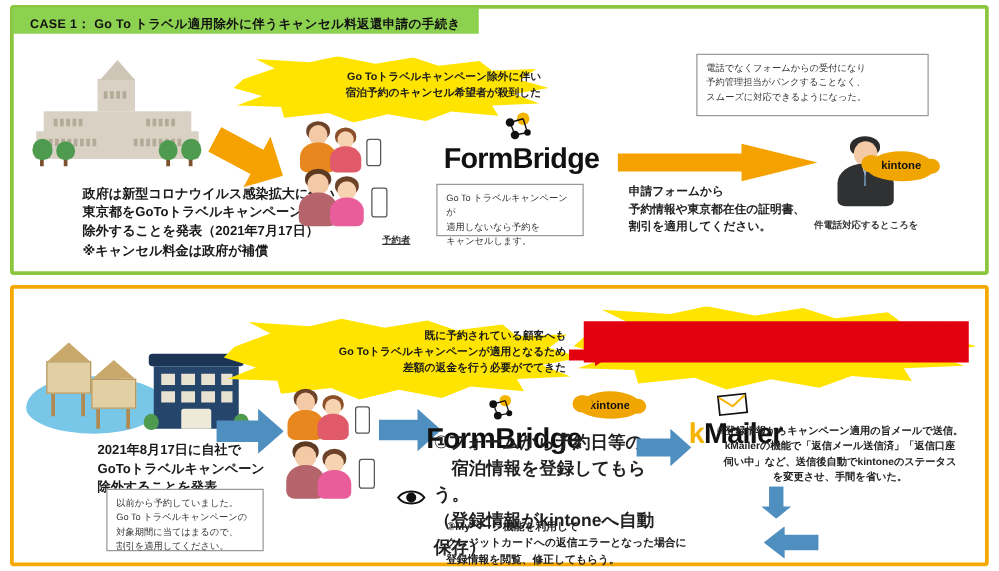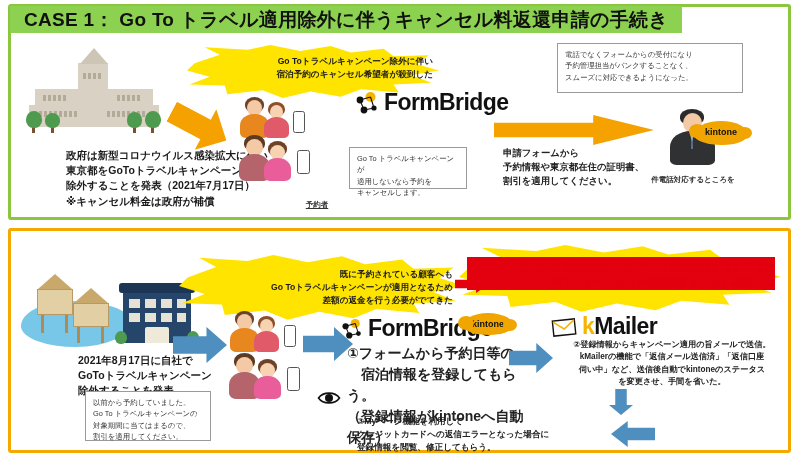--- a/index.html
+++ b/index.html
@@ -4,22 +4,22 @@
 <style>
   html,body{margin:0;padding:0;background:#fff;}
   body{width:799px;height:457px;overflow:hidden;
        font-family:"Liberation Sans","DejaVu Sans",sans-serif;color:#1a1a1a;}
   .page{position:relative;width:799px;height:457px;}
 
   
   .case{position:absolute;left:8px;width:783px;box-sizing:border-box;}
   .case-1{top:4px;height:216px;border:3px solid #8cc63f;border-radius:3px;background:#fff;}
   .case-2{top:228px;height:225px;border:3px solid #f5a900;border-radius:3px;background:#fff;}
-  .case-banner{position:absolute;left:-1px;top:-1px;height:27px;line-height:27px;
-       padding:0 14px;font-size:19px;font-weight:bold;letter-spacing:.3px;white-space:nowrap;}
+  .case-banner{position:absolute;left:-1px;top:-1px;height:21px;line-height:27px;
+       padding:0 14px;font-size:10px;font-weight:bold;letter-spacing:.3px;white-space:nowrap;}
   .banner-green{background:#8cd14f;color:#111;}
   .banner-yellow{background:#fcc013;color:#111;}
 
   
   .txt{position:absolute;font-size:10.5px;line-height:1.45;font-weight:bold;color:#1a1a1a;white-space:pre-line;margin-left:41px;}
   .txt-sm{position:absolute;font-size:8.3px;line-height:1.5;color:#222;white-space:pre-line;}
   .caption{position:absolute;font-size:7.5px;font-weight:bold;color:#333;text-align:center;}
 
   
   .bubble{position:absolute;background:#fff;border:1px solid #9a9a9a;box-sizing:border-box;
@@ -35,21 +35,21 @@
   .burst-txt.red{color:#e3000f;font-size:10.5px;line-height:1.55;}
   
   .ar{position:absolute;clip-path:polygon(0% 26%,62% 26%,62% 0%,100% 50%,62% 100%,62% 74%,0% 74%);}
   .al{position:absolute;clip-path:polygon(100% 26%,38% 26%,38% 0%,0% 50%,38% 100%,38% 74%,100% 74%);}
   .ad{position:absolute;clip-path:polygon(26% 0%,74% 0%,74% 62%,100% 62%,50% 100%,0% 62%,26% 62%);}
   .orange{background:#f5a200;}
   .blue{background:#4f8fc0;}
   .red{background:#e3000f;}
 
   
-  .logo{position:absolute;display:flex;align-items:center;}
+  .logo{position:absolute;display:flex;align-items:center;flex-direction:column;}
   .logo-name{font-size:23px;font-weight:bold;letter-spacing:-.6px;color:#111;}
   .logo-name .k{color:#f5b400;}
   .logo-mark{position:relative;margin-right:5px;}
 
   
   .kintone{position:absolute;background:#f0a500;color:#111;
       font-size:9px;font-weight:bold;text-align:center;line-height:22px;
       border-radius:50% 50% 48% 52%/58% 56% 44% 42%;}
   .kintone:before,.kintone:after{content:"";position:absolute;background:#f0a500;border-radius:50%;}
   .kintone:before{width:16px;height:14px;left:-5px;top:3px;}
@@ -174,21 +174,21 @@
 
       <div class="hair" style="left:5px;top:40px;width:21px;height:16px;background:#5d3a22;"></div>
       <div class="head" style="left:7px;top:44px;width:17px;height:17px;background:#f4c9a5;"></div>
       <div class="body" style="left:0px;top:59px;width:31px;height:27px;background:#b4646a;"></div>
       <div class="hair" style="left:29px;top:46px;width:19px;height:15px;background:#6c4228;"></div>
       <div class="head" style="left:31px;top:50px;width:15px;height:15px;background:#f7d3b2;"></div>
       <div class="body" style="left:25px;top:63px;width:27px;height:23px;background:#e85d9a;"></div>
       <div class="phone" style="left:58px;top:55px;width:13px;height:24px;"></div>
     </div>
 
-    <div class="caption" style="left:286px;top:193px;width:40px;text-decoration:underline;">予約者</div>
+    <div class="caption" style="left:286px;top:180px;width:40px;text-decoration:underline;">予約者</div>
 
     <div class="bubble" style="left:338px;top:140px;width:118px;height:42px;">Go To トラベルキャンペーンが
 適用しないなら予約を
 キャンセルします。</div>
 
     <div class="logo" style="left:344px;top:82px;">
       <span class="logo-mark" style="width:24px;height:24px;">
         <svg width="24" height="24" viewBox="0 0 24 24">
           <circle cx="15.5" cy="6" r="5" fill="#f5b400"></circle>
           <circle cx="5" cy="9" r="3.4" fill="#111"></circle>
@@ -251,21 +251,21 @@
       <div class="inn-door" style="left:124px;top:60px;width:24px;height:16px;border-radius:2px 2px 0 0;"></div>
       <div class="tree" style="left:94px;top:64px;width:12px;height:13px;"></div>
       <div class="tree" style="left:166px;top:64px;width:12px;height:13px;"></div>
     </div>
 
     <div class="txt" style="left:26px;top:352px;width:220px;top:122px;">2021年8月17日に自社で
 GoToトラベルキャンペーン
 除外することを発表</div>
 
     <div class="burst" style="left:168px;top:24px;width:286px;height:66px;"></div>
-    <div class="burst-txt" style="left:186px;top:37px;width:256px;">既に予約されている顧客へも
+    <div class="burst-txt" style="left:186px;top:31px;width:256px;">既に予約されている顧客へも
 Go Toトラベルキャンペーンが適用となるため
 差額の返金を行う必要がでてきた</div>
 
     <div class="burst" style="left:448px;top:14px;width:322px;height:68px;"></div>
     <div class="burst-txt red" style="left:456px;top:26px;width:308px;">返金業務を自動化し、約7000件電話対応するところを
 全てフォームから自動登録することに成功した</div>
     <div class="ar red" style="left:444px;top:44px;width:34px;height:18px;"></div>
 
     <div class="bubble" style="left:74px;top:160px;width:126px;height:50px;">以前から予約していました。
 Go To トラベルキャンペーンの

